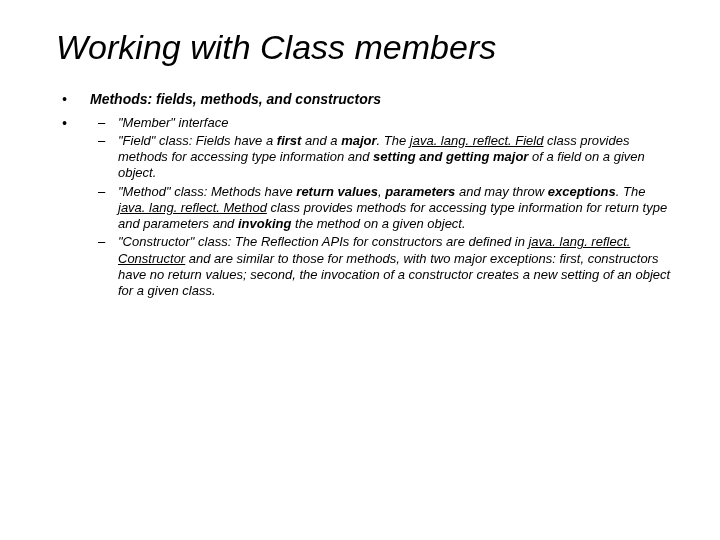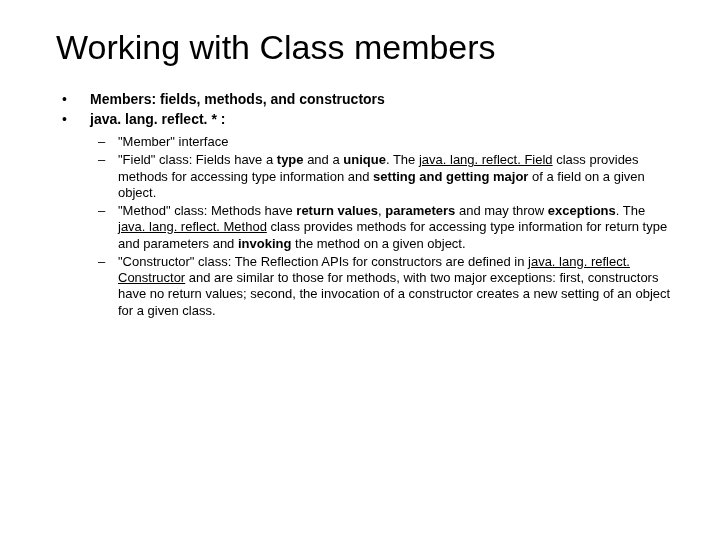--- a/index.html
+++ b/index.html
@@ -1,15 +1,15 @@
 <!DOCTYPE html>
 <html><head>
 <meta charset="utf-8">
 <style>
-  * { margin: 0; padding: 0; box-sizing: border-box; }
+  * { margin: 0; padding: 0; box-sizing: border-box; font-style: italic; }
   body {
     width: 720px;
     height: 540px;
     background: #ffffff;
     font-family: Arial, Helvetica, sans-serif;
     color: #000;
     padding: 28px 48px 20px 60px;
     overflow: hidden;
   }
   h1 {
@@ -57,23 +57,22 @@
   }
   .b { font-weight: 700; }
   .u { text-decoration: underline; }
 </style>
 </head>
 <body>
 
 <h1>Working with Class members</h1>
 
 <ul class="level1">
-  <li>Members: fields, methods, and constructors</li>
+  <li>Methods: fields, methods, and constructors</li>
   <li>
-    <span>java. lang. reflect. * :</span>
     <ul class="level2">
       <li>"Member" interface</li>
-      <li><span>"Field" class: Fields have a </span><span class="b">type</span><span> and a </span><span class="b">unique</span><span>. The </span><span class="u">java. lang. reflect. Field</span><span> class provides methods for accessing type information and </span><span class="b">setting and getting major</span><span> of a field on a given object.</span></li>
+      <li><span>"Field" class: Fields have a </span><span class="b">first</span><span> and a </span><span class="b">major</span><span>. The </span><span class="u">java. lang. reflect. Field</span><span> class provides methods for accessing type information and </span><span class="b">setting and getting major</span><span> of a field on a given object.</span></li>
       <li><span>"Method" class: Methods have </span><span class="b">return values</span><span>, </span><span class="b">parameters</span><span> and may throw </span><span class="b">exceptions</span><span>. The </span><span class="u">java. lang. reflect. Method</span><span> class provides methods for accessing type information for return type and parameters  and </span><span class="b">invoking</span><span> the method on a given object.</span></li>
       <li><span>"Constructor" class: The Reflection APIs for constructors are defined in </span><span class="u">java. lang. reflect. Constructor</span><span> and are similar to those for methods, with two major exceptions: first, constructors have no return values; second, the invocation of a constructor creates a new setting of an object for a given class.</span></li>
     </ul>
   </li>
 </ul>
 
 </body></html>

